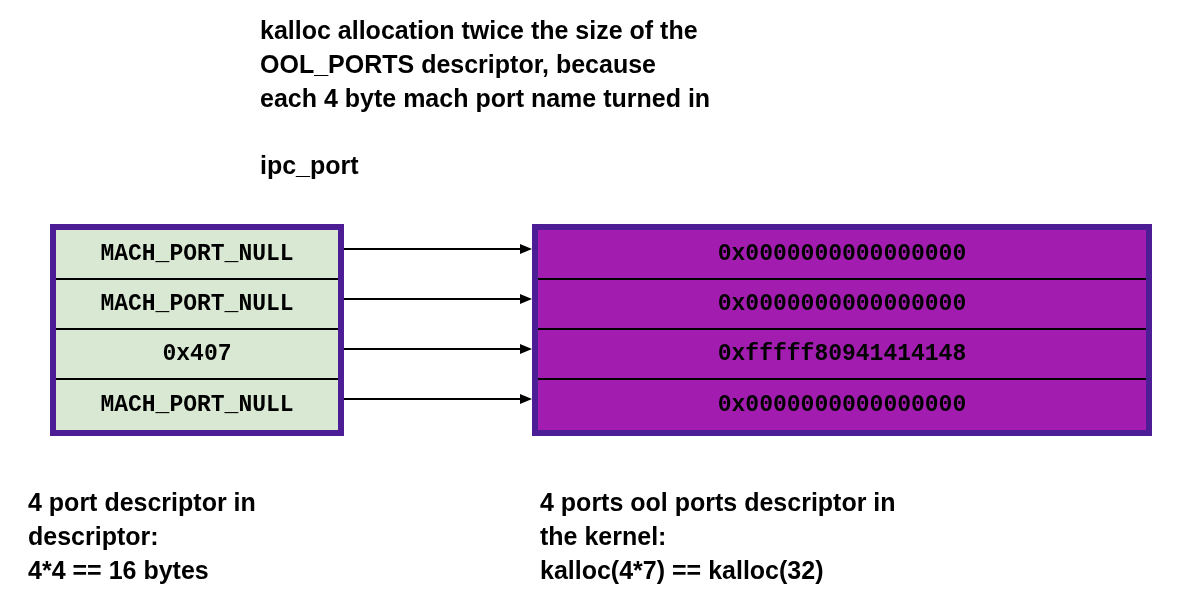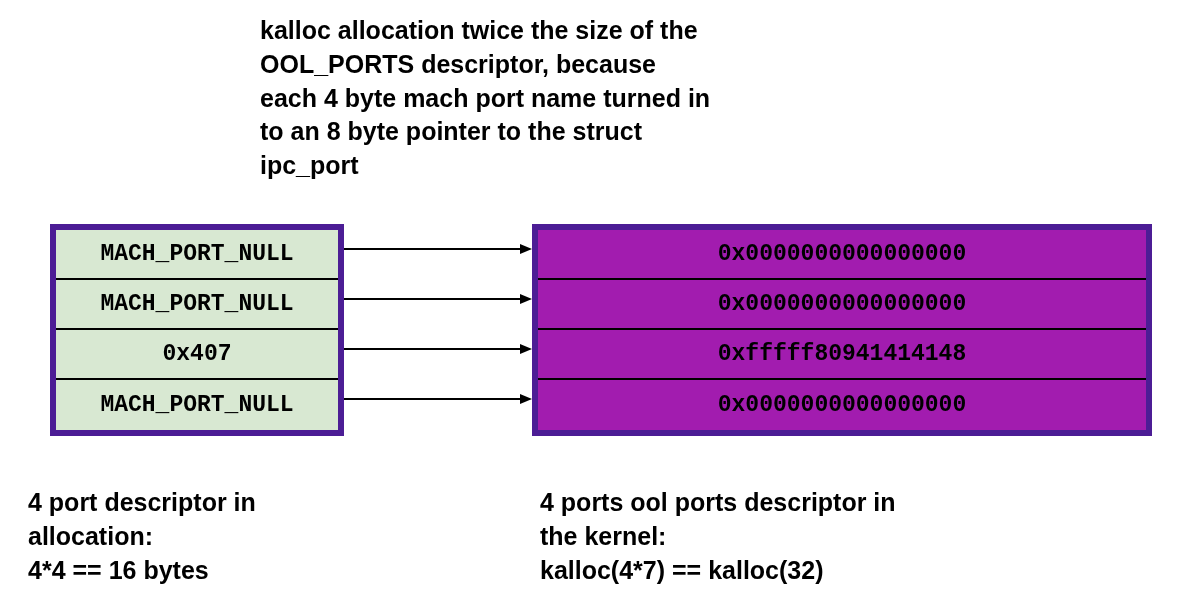--- a/index.html
+++ b/index.html
@@ -69,21 +69,21 @@
     .caption-left { top: 466px; left: 28px; width: 420px; }
     .caption-right { top: 466px; left: 540px; width: 560px; }
   </style>
 </head>
 <body>
 
 <div class="header-text">
   <span>kalloc allocation twice the size of the</span><br>
   <span>OOL_PORTS descriptor, because</span><br>
   <span>each 4 byte mach port name turned in</span><br>
-  <span>to an 8 byte pointer to the struct</span><br>
+  <br>
   <span>ipc_port</span>
 </div>
 
 <div class="tables-wrap">
 
   <div class="tbl tbl-left">
     <div class="cell left-cell">MACH_PORT_NULL</div>
     <div class="cell left-cell">MACH_PORT_NULL</div>
     <div class="cell left-cell">0x407</div>
     <div class="cell left-cell">MACH_PORT_NULL</div>
@@ -120,21 +120,21 @@
     <div class="cell right-cell">0x0000000000000000</div>
     <div class="cell right-cell">0x0000000000000000</div>
     <div class="cell right-cell">0xfffff80941414148</div>
     <div class="cell right-cell">0x0000000000000000</div>
   </div>
 
 </div>
 
 <div class="caption caption-left">
   <span>4 port descriptor in</span><br>
-  <span>allocation:</span><br>
+  <span>descriptor:</span><br>
   <span>4*4 == 16 bytes</span>
 </div>
 
 <div class="caption caption-right">
   <span>4 ports ool ports descriptor in</span><br>
   <span>the kernel:</span><br>
   <span>kalloc(4*7) == kalloc(32)</span>
 </div>
 
 </body></html>

